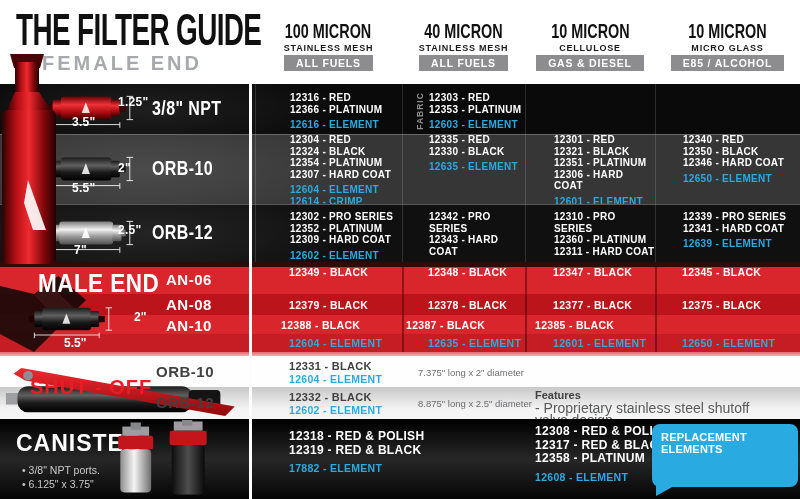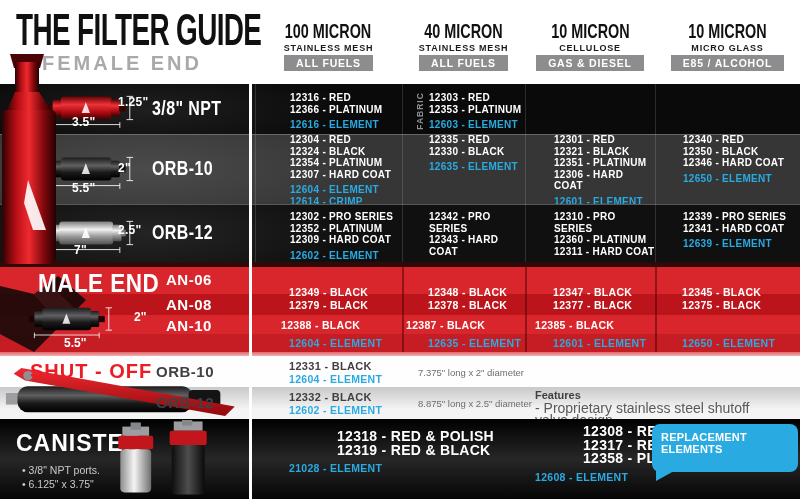--- a/index.html
+++ b/index.html
@@ -59,53 +59,53 @@
   .band-bot{top:90px;height:4px;background:linear-gradient(#e2696d,#f2b0b2);}
   .mdiv{position:absolute;top:5px;height:85px;width:2px;background:rgba(70,4,6,.5);}
   .md1{left:402px}.md2{left:525px}.md3{left:655px}
   .mheading{position:absolute;left:38px;top:7px;color:#fff;font-size:25px;font-weight:bold;letter-spacing:.5px;}
   .anlabel{position:absolute;left:166px;color:#fff;font-size:15px;font-weight:bold;letter-spacing:.5px;}
   .an1{top:9px}.an2{top:34px}.an3{top:55px}
   .mgraph{position:absolute;left:28px;top:34px;width:108px;height:46px;}
   .mdimh{position:absolute;left:134px;top:48px;color:#fff;font-weight:bold;font-size:12px;}
   .mdimw{position:absolute;left:64px;top:74px;color:#fff;font-weight:bold;font-size:12px;}
   .mcells{position:absolute;left:255px;width:545px;display:flex;align-items:center;}
-  .mc1{top:21px;height:17px}.mc2{top:32px;height:21px}.mc3{top:53px;height:19px}.mc4{top:72px;height:18px}
+  .mc1{top:1px;height:17px}.mc2{top:32px;height:21px}.mc3{top:53px;height:19px}.mc4{top:72px;height:18px}
   .mcell{box-sizing:border-box;color:#fff;font-weight:bold;font-size:10.5px;letter-spacing:.3px;}
   .mcells .el{color:#29abe2;}
 
   
   .shutoff{position:absolute;left:0;top:356px;width:800px;height:63px;background:#fff;}
   .so-row{position:absolute;left:0;width:800px;}
   .so1{top:0;height:31px;background:#fefefe;}
   .so2{top:31px;height:32px;background:linear-gradient(180deg,#c9c9c9,#f4f4f4 70%);}
-  .soheading{position:absolute;left:30px;top:4px;color:#ed1c24;font-size:20px;font-weight:bold;letter-spacing:1px;}
+  .soheading{position:absolute;left:30px;top:20px;color:#ed1c24;font-size:20px;font-weight:bold;letter-spacing:1px;}
   .solabel{position:absolute;left:156px;color:#414042;font-size:15px;font-weight:bold;letter-spacing:.5px;}
   .sol1{top:7px}.sol2{top:38px}
   .sopart{position:absolute;left:289px;font-size:11px;font-weight:bold;color:#414042;letter-spacing:.3px;}
   .sop1{top:4px}.sop2{top:35px}
   .soel{color:#29abe2;font-size:10.5px;font-weight:bold;margin-top:1px;}
   .sosize{position:absolute;left:418px;font-size:9.5px;color:#6d6e71;}
   .sos1{top:11px}.sos2{top:42px}
   .features{position:absolute;left:535px;top:3px;width:250px;}
   .ftitle{font-size:11px;font-weight:bold;color:#414042;margin-top:30px;}
   .flines{white-space:pre-line;font-size:14px;line-height:12px;color:#58595b;margin-top:1px;}
   .valve{position:absolute;left:0px;top:12px;width:258px;height:50px;}
 
   
   .canister{position:absolute;left:0;top:419px;width:800px;height:80px;
             background:linear-gradient(180deg,#000 0%,#272727 50%,#050505 100%);}
   .cheading{position:absolute;left:16px;top:11px;color:#fff;font-size:23px;font-weight:bold;letter-spacing:1px;}
   .cbullets{position:absolute;left:22px;top:44px;white-space:pre-line;color:#c9c9c9;font-size:10.5px;line-height:14px;}
   .cans{position:absolute;left:110px;top:1px;width:108px;height:78px;}
   .cparts1{position:absolute;left:289px;top:11px;}
   .cparts3{position:absolute;left:535px;top:6px;}
-  .canister .parts{font-size:14px;line-height:13.5px;margin-left:48px;}
+  .canister .parts{font-size:12px;line-height:13.5px;}
   .canister .elements{font-size:10.5px;margin-top:6px;}
-  .callout{position:absolute;left:652px;top:5px;width:146px;height:48px;box-sizing:border-box;
+  .callout{position:absolute;left:652px;top:5px;width:146px;height:63px;box-sizing:border-box;
            background:#29abe2;border-radius:8px;padding:7px 9px;}
   .callout::after{content:"";position:absolute;left:4px;bottom:-9px;width:0;height:0;
            border-left:18px solid #29abe2;border-bottom:10px solid transparent;}
   .co-title{color:#fff;font-size:11px;font-weight:bold;letter-spacing:.2px;}
   .co-body{color:#fff;font-size:9.3px;line-height:11.5px;margin-top:3px;}
 
   
   .vdivider{position:absolute;left:249px;top:84px;width:3px;height:415px;background:#fdfdfd;z-index:6;}
   .big-red{position:absolute;left:0;top:54px;width:60px;height:210px;z-index:5;}
   .malefit{position:absolute;left:0;top:0;width:130px;height:94px;}
@@ -421,21 +421,21 @@
       <rect x="10" y="28" width="30" height="42" rx="4" fill="url(#gsilv)"></rect>
       <rect x="62" y="1" width="28" height="9" fill="#9b9da0"></rect>
         <rect x="70" y="-2" width="10" height="7" fill="#85878a"></rect>
       <rect x="58" y="10" width="36" height="14" rx="2" fill="#c3161c"></rect>
       <rect x="60" y="24" width="32" height="48" rx="4" fill="url(#gdrk)"></rect>
     </svg>
 
     <div class="cparts1">
       <div class="parts">12318 - RED &amp; POLISH
 12319 - RED &amp; BLACK</div>
-      <div class="elements">21028 - ELEMENT</div>
+      <div class="elements">17882 - ELEMENT</div>
     </div>
     <div class="cparts3">
       <div class="parts">12308 - RED &amp; POLISH
 12317 - RED &amp; BLACK
 12358 - PLATINUM</div>
       <div class="elements">12608 - ELEMENT</div>
     </div>
 
     <div class="callout">
       <div class="co-title">REPLACEMENT ELEMENTS</div>

